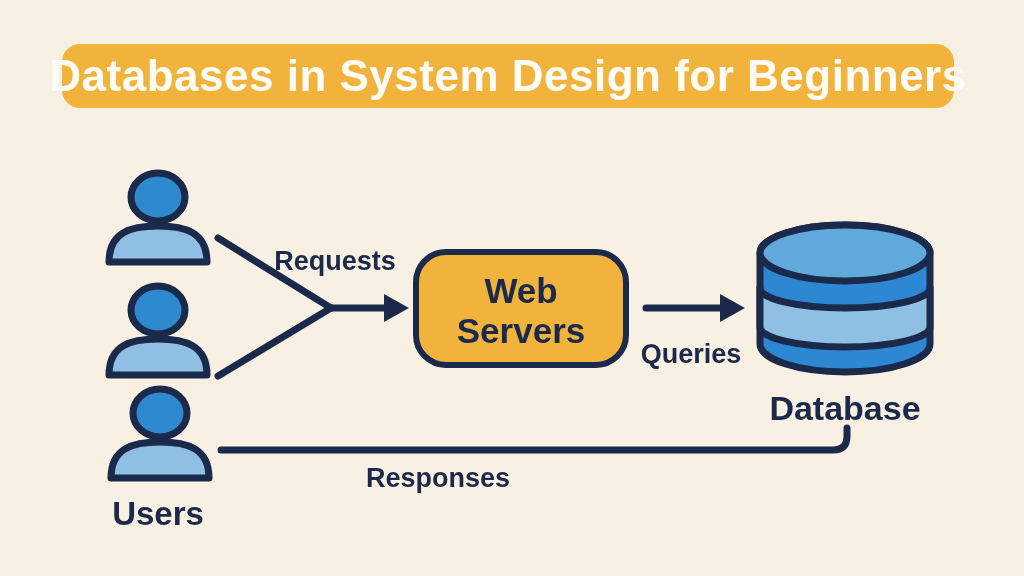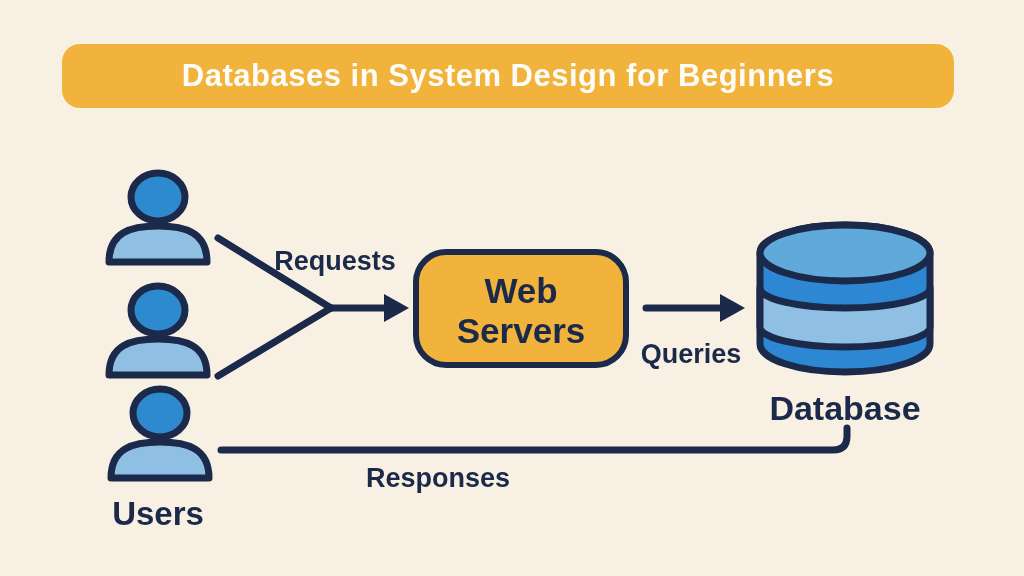--- a/index.html
+++ b/index.html
@@ -25,21 +25,21 @@
     height: 64px;
     background: #f2b33d;
     border-radius: 18px;
     display: flex;
     align-items: center;
     justify-content: center;
     box-sizing: border-box;
   }
   .title-banner .title-text {
     color: #fdfcf6;
-    font-size: 31px;
+    font-size: 44px;
     font-weight: 700;
     letter-spacing: 0.5px;
     white-space: nowrap;
   }
   svg.diagram {
     position: absolute;
     left: 0;
     top: 0;
   }
   .edge-label {

